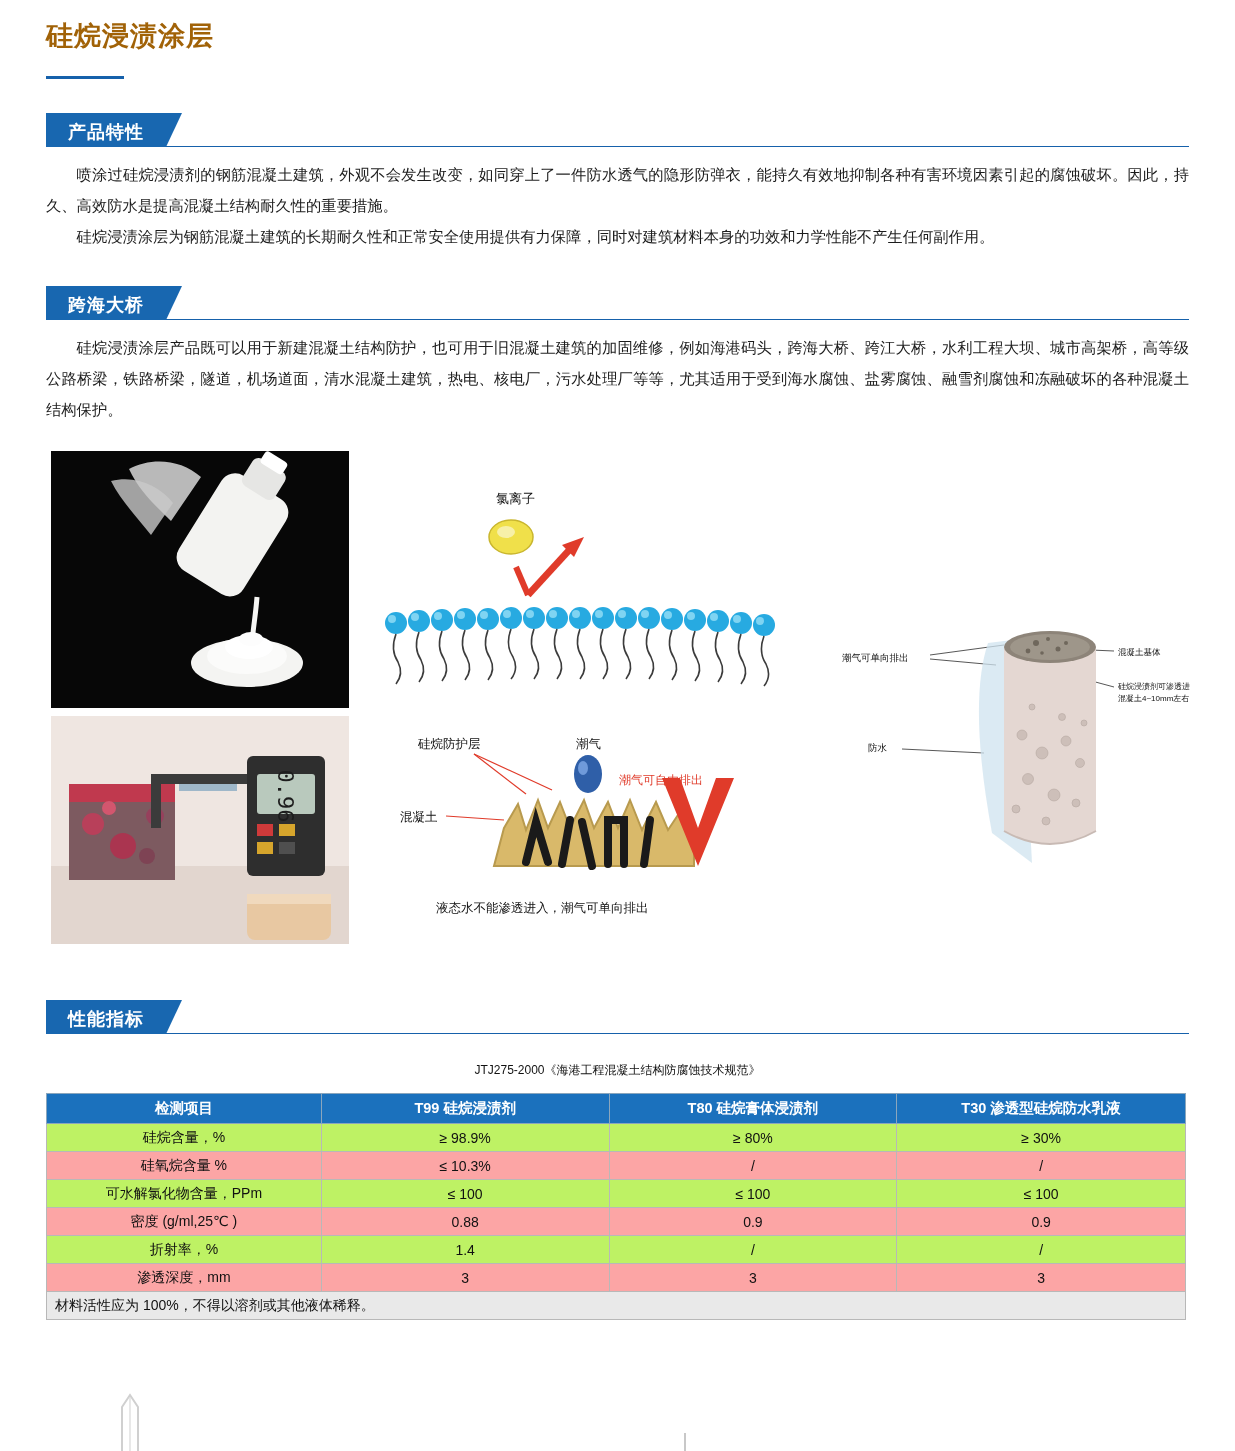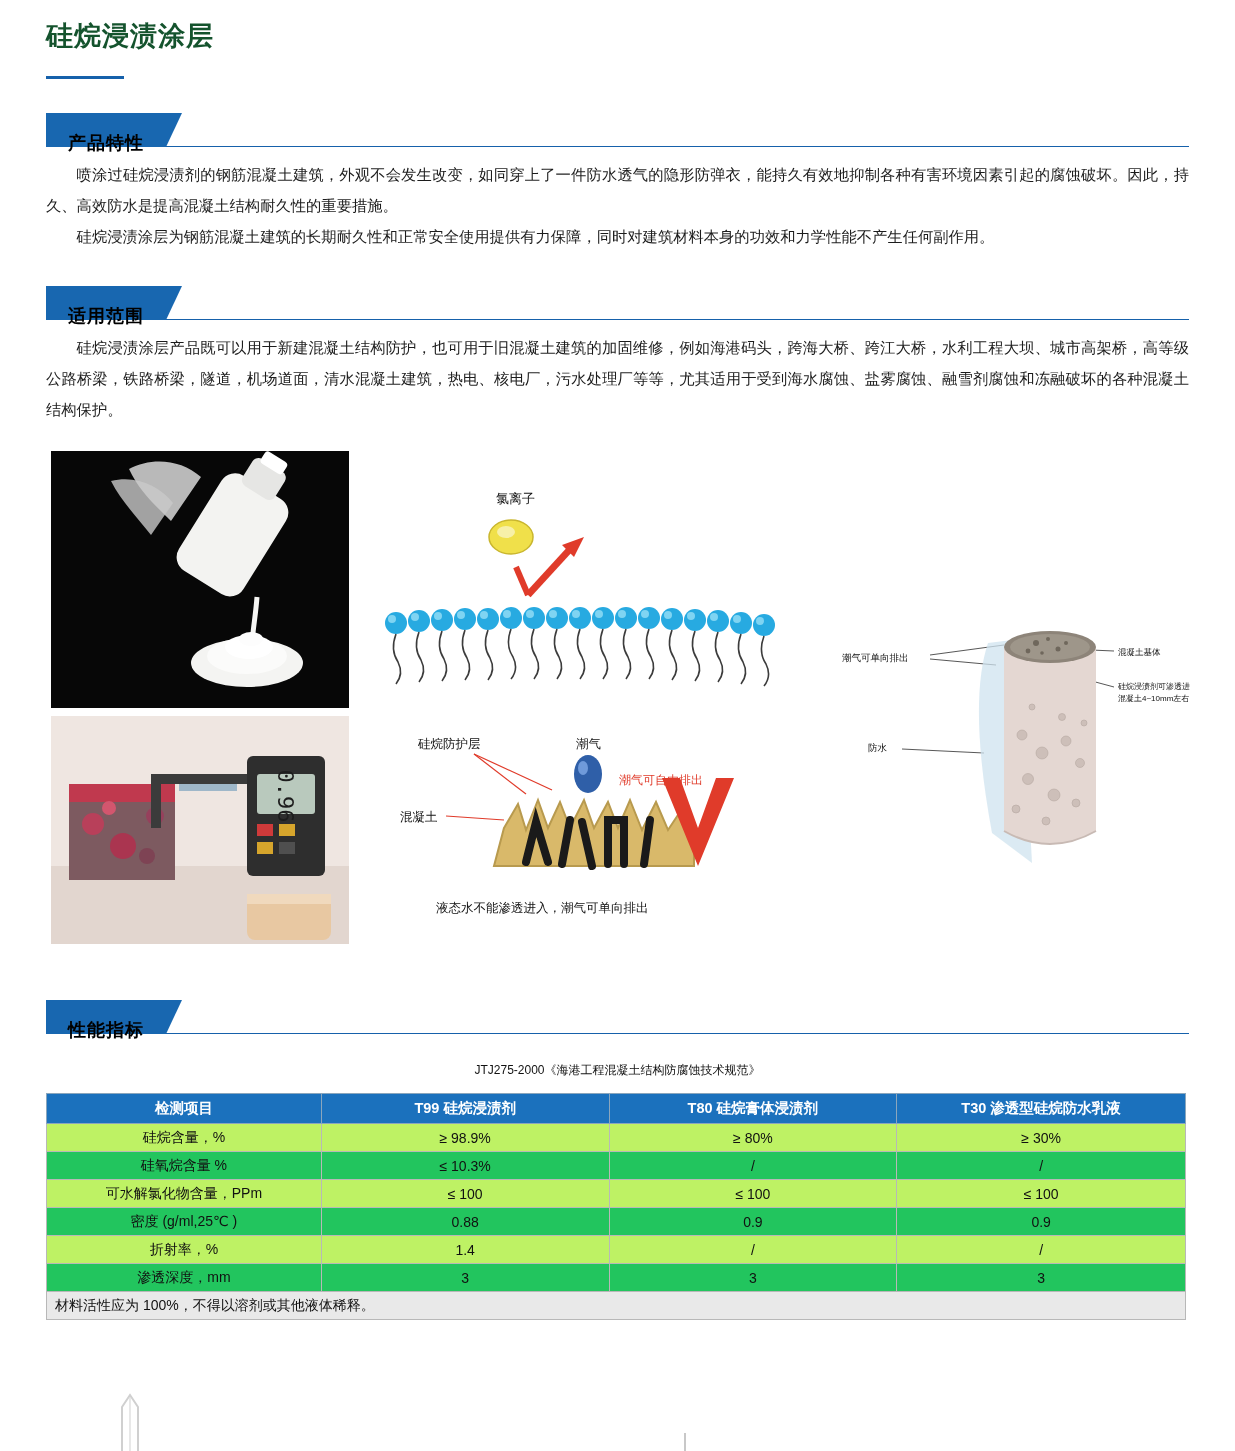--- a/index.html
+++ b/index.html
@@ -13,21 +13,21 @@
     position: relative;
     overflow: hidden;
   }
   .page { position: relative; width: 1235px; height: 1451px; padding: 0; }
 
   
   .title-block { padding: 18px 0 0 46px; }
   .doc-title {
     font-size: 27px;
     font-weight: bold;
-    color: #14532d;
+    color: #a16207;
     letter-spacing: 1px;
     margin: 0;
   }
   .title-rule {
     width: 78px;
     height: 3px;
     background: #1661ab;
     margin-top: 22px;
   }
 
@@ -35,24 +35,24 @@
   .section { padding: 0 46px; }
   .sec-head {
     position: relative;
     height: 34px;
     margin-top: 34px;
     border-bottom: 1.5px solid #1661ab;
   }
   .sec-tab {
     display: inline-block;
     background: #1867b0;
-    color: #000000;
+    color: #ffffff;
     font-size: 18px;
     font-weight: bold;
-    padding: 19px 22px 6px 22px;
+    padding: 8px 22px 6px 22px;
     position: relative;
     letter-spacing: 1px;
     height: 34px;
     line-height: 23px;
   }
   .sec-tab:after {
     content: "";
     position: absolute;
     right: -16px;
     top: 0;
@@ -117,21 +117,21 @@
     color: #fff;
     font-weight: bold;
     border: 1px solid #8aa6bd;
     height: 30px;
     font-size: 14.5px;
   }
   table.spec td {
     border: 1px solid #b8b8b8;
     text-align: center;
     height: 28px;
-    background: #22c55e;
+    background: #fca5a5;
     color: #111;
   }
   table.spec tr.alt td { background: #bef264; }
   table.spec td.note {
     text-align: left;
     padding-left: 8px;
     background: #e9e9e9;
   }
 
   
@@ -166,21 +166,21 @@
       <span class="sec-tab">产品特性</span>
     </div>
     <div class="body-text">
       <p>喷涂过硅烷浸渍剂的钢筋混凝土建筑，外观不会发生改变，如同穿上了一件防水透气的隐形防弹衣，能持久有效地抑制各种有害环境因素引起的腐蚀破坏。因此，持久、高效防水是提高混凝土结构耐久性的重要措施。</p>
       <p>硅烷浸渍涂层为钢筋混凝土建筑的长期耐久性和正常安全使用提供有力保障，同时对建筑材料本身的功效和力学性能不产生任何副作用。</p>
     </div>
   </div>
 
   <div class="section">
     <div class="sec-head">
-      <span class="sec-tab">适用范围</span>
+      <span class="sec-tab">跨海大桥</span>
     </div>
     <div class="body-text">
       <p>硅烷浸渍涂层产品既可以用于新建混凝土结构防护，也可用于旧混凝土建筑的加固维修，例如海港码头，跨海大桥、跨江大桥，水利工程大坝、城市高架桥，高等级公路桥梁，铁路桥梁，隧道，机场道面，清水混凝土建筑，热电、核电厂，污水处理厂等等，尤其适用于受到海水腐蚀、盐雾腐蚀、融雪剂腐蚀和冻融破坏的各种混凝土结构保护。</p>
     </div>
 
     <div class="img-area">
 
       <div class="photo1">
         <svg width="298" height="257" viewBox="0 0 298 257">
           <rect width="298" height="257" fill="#070707"></rect>

